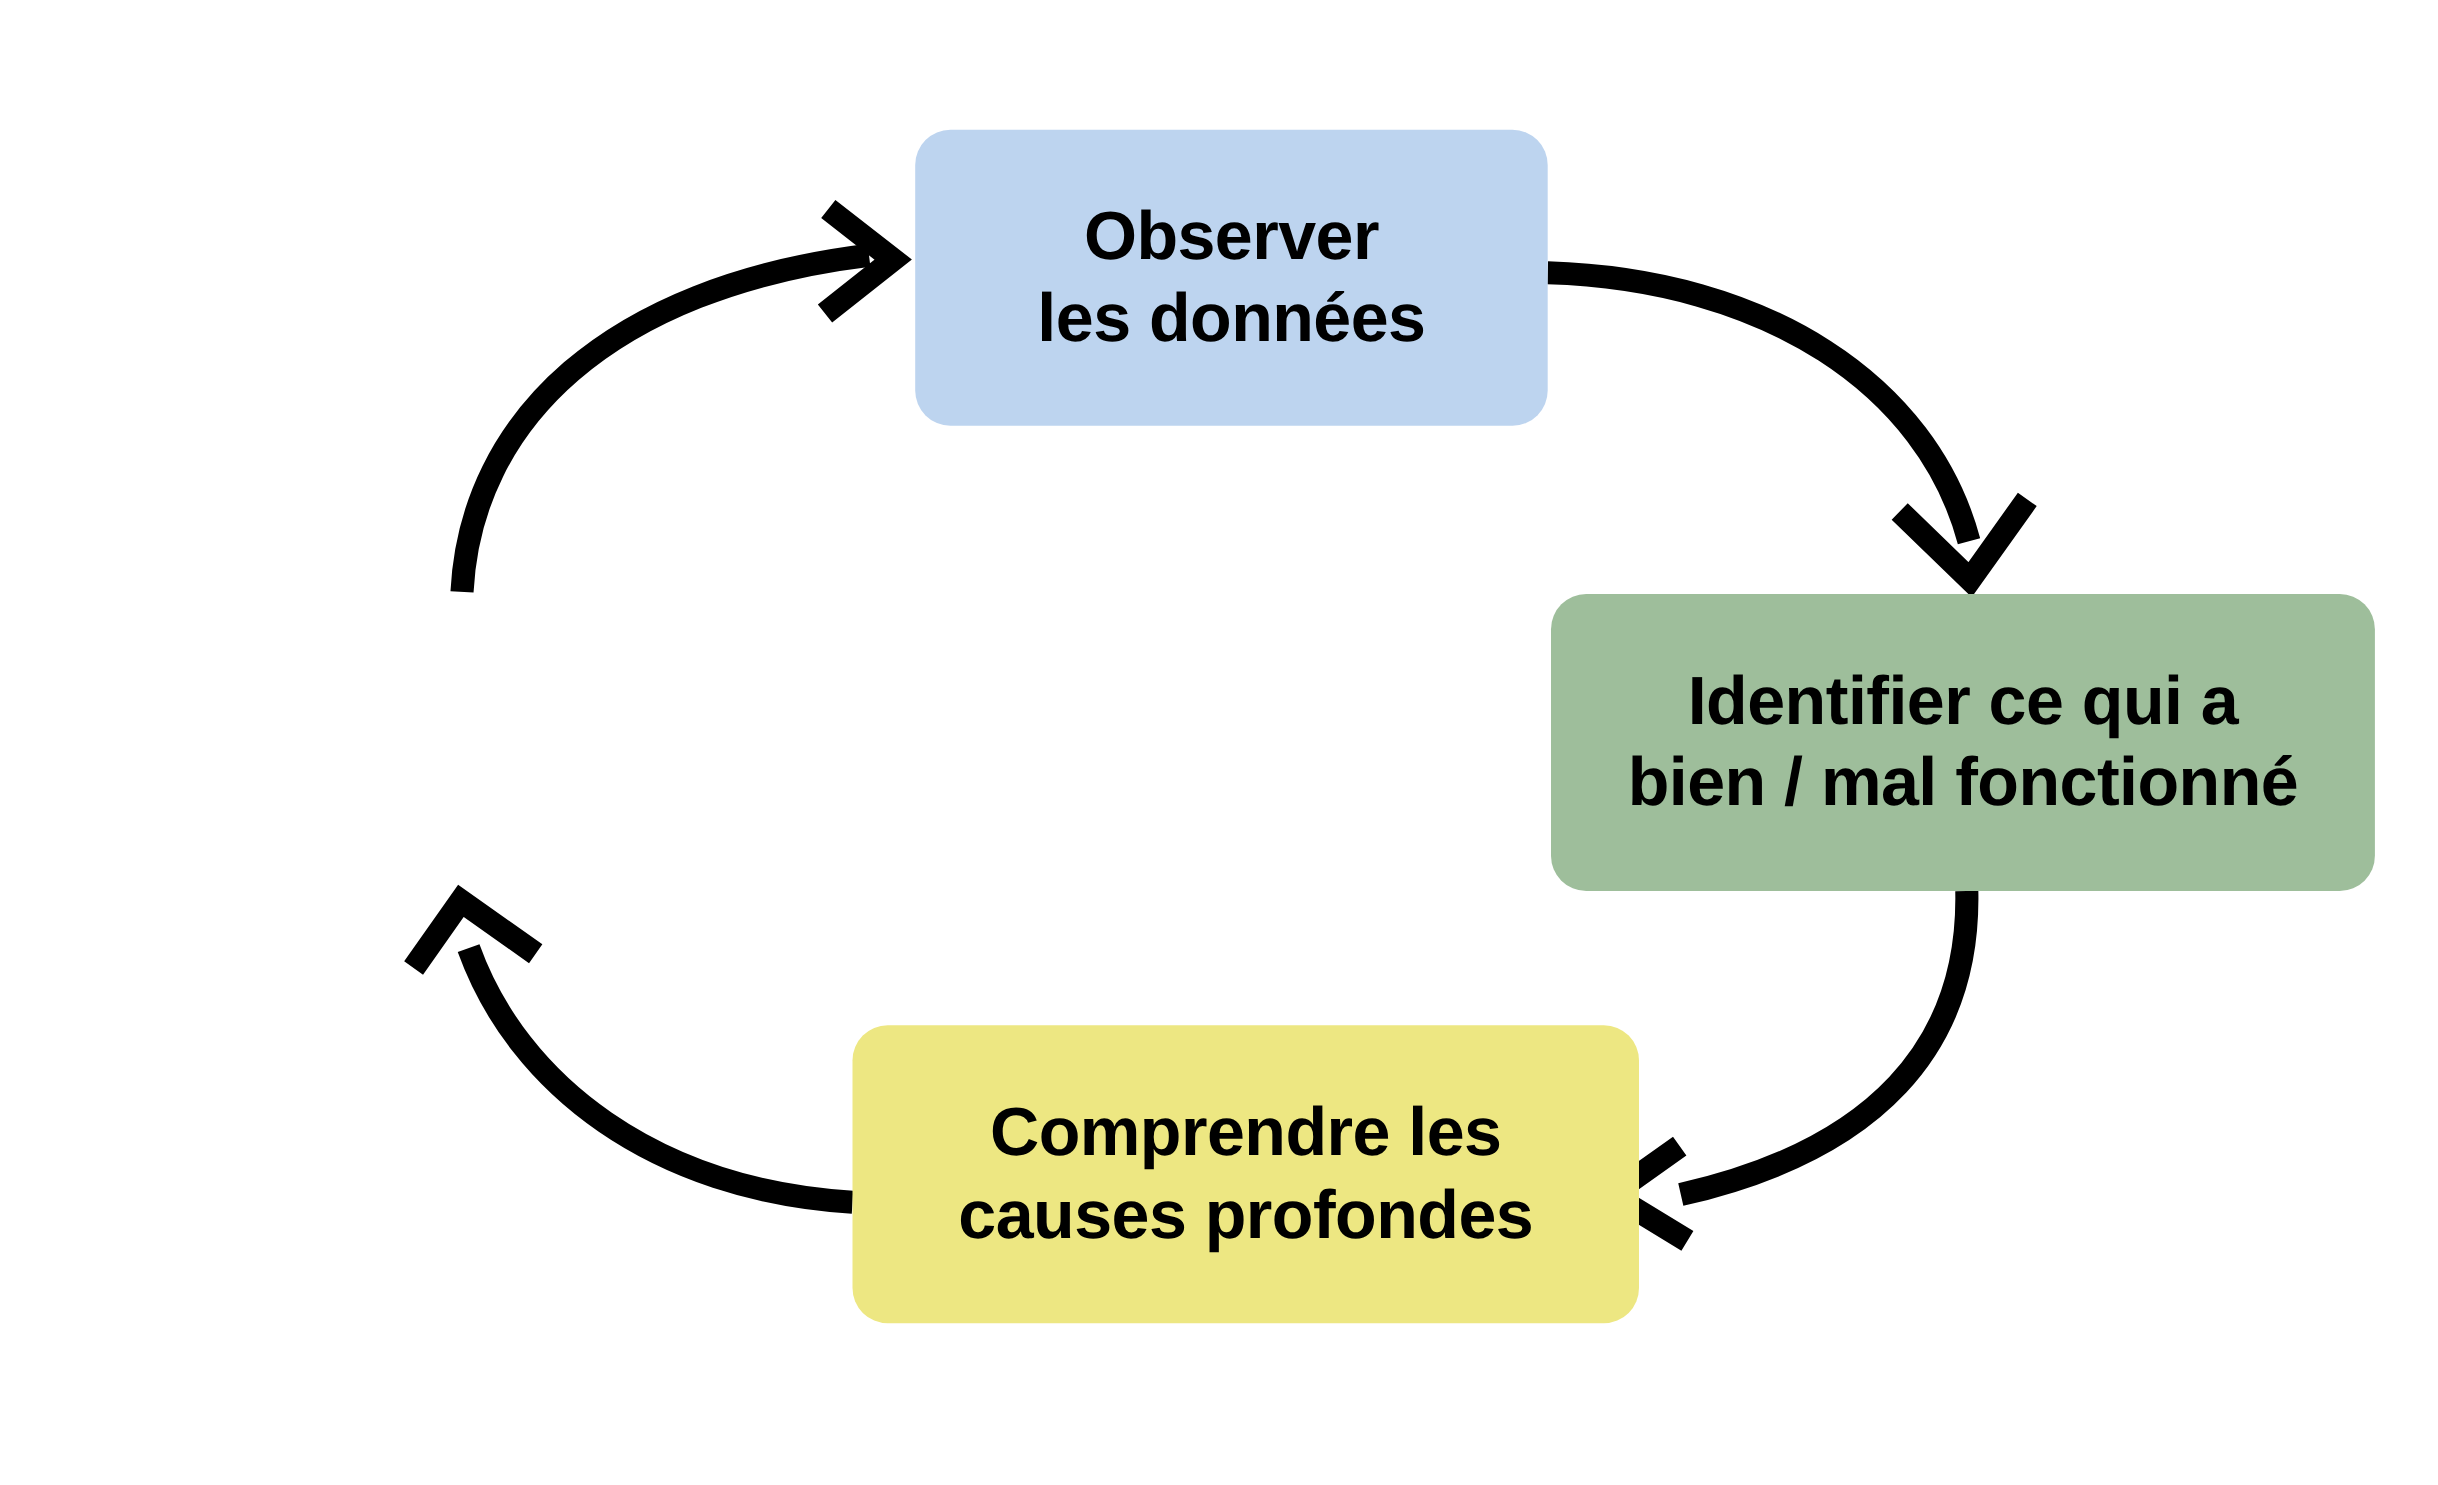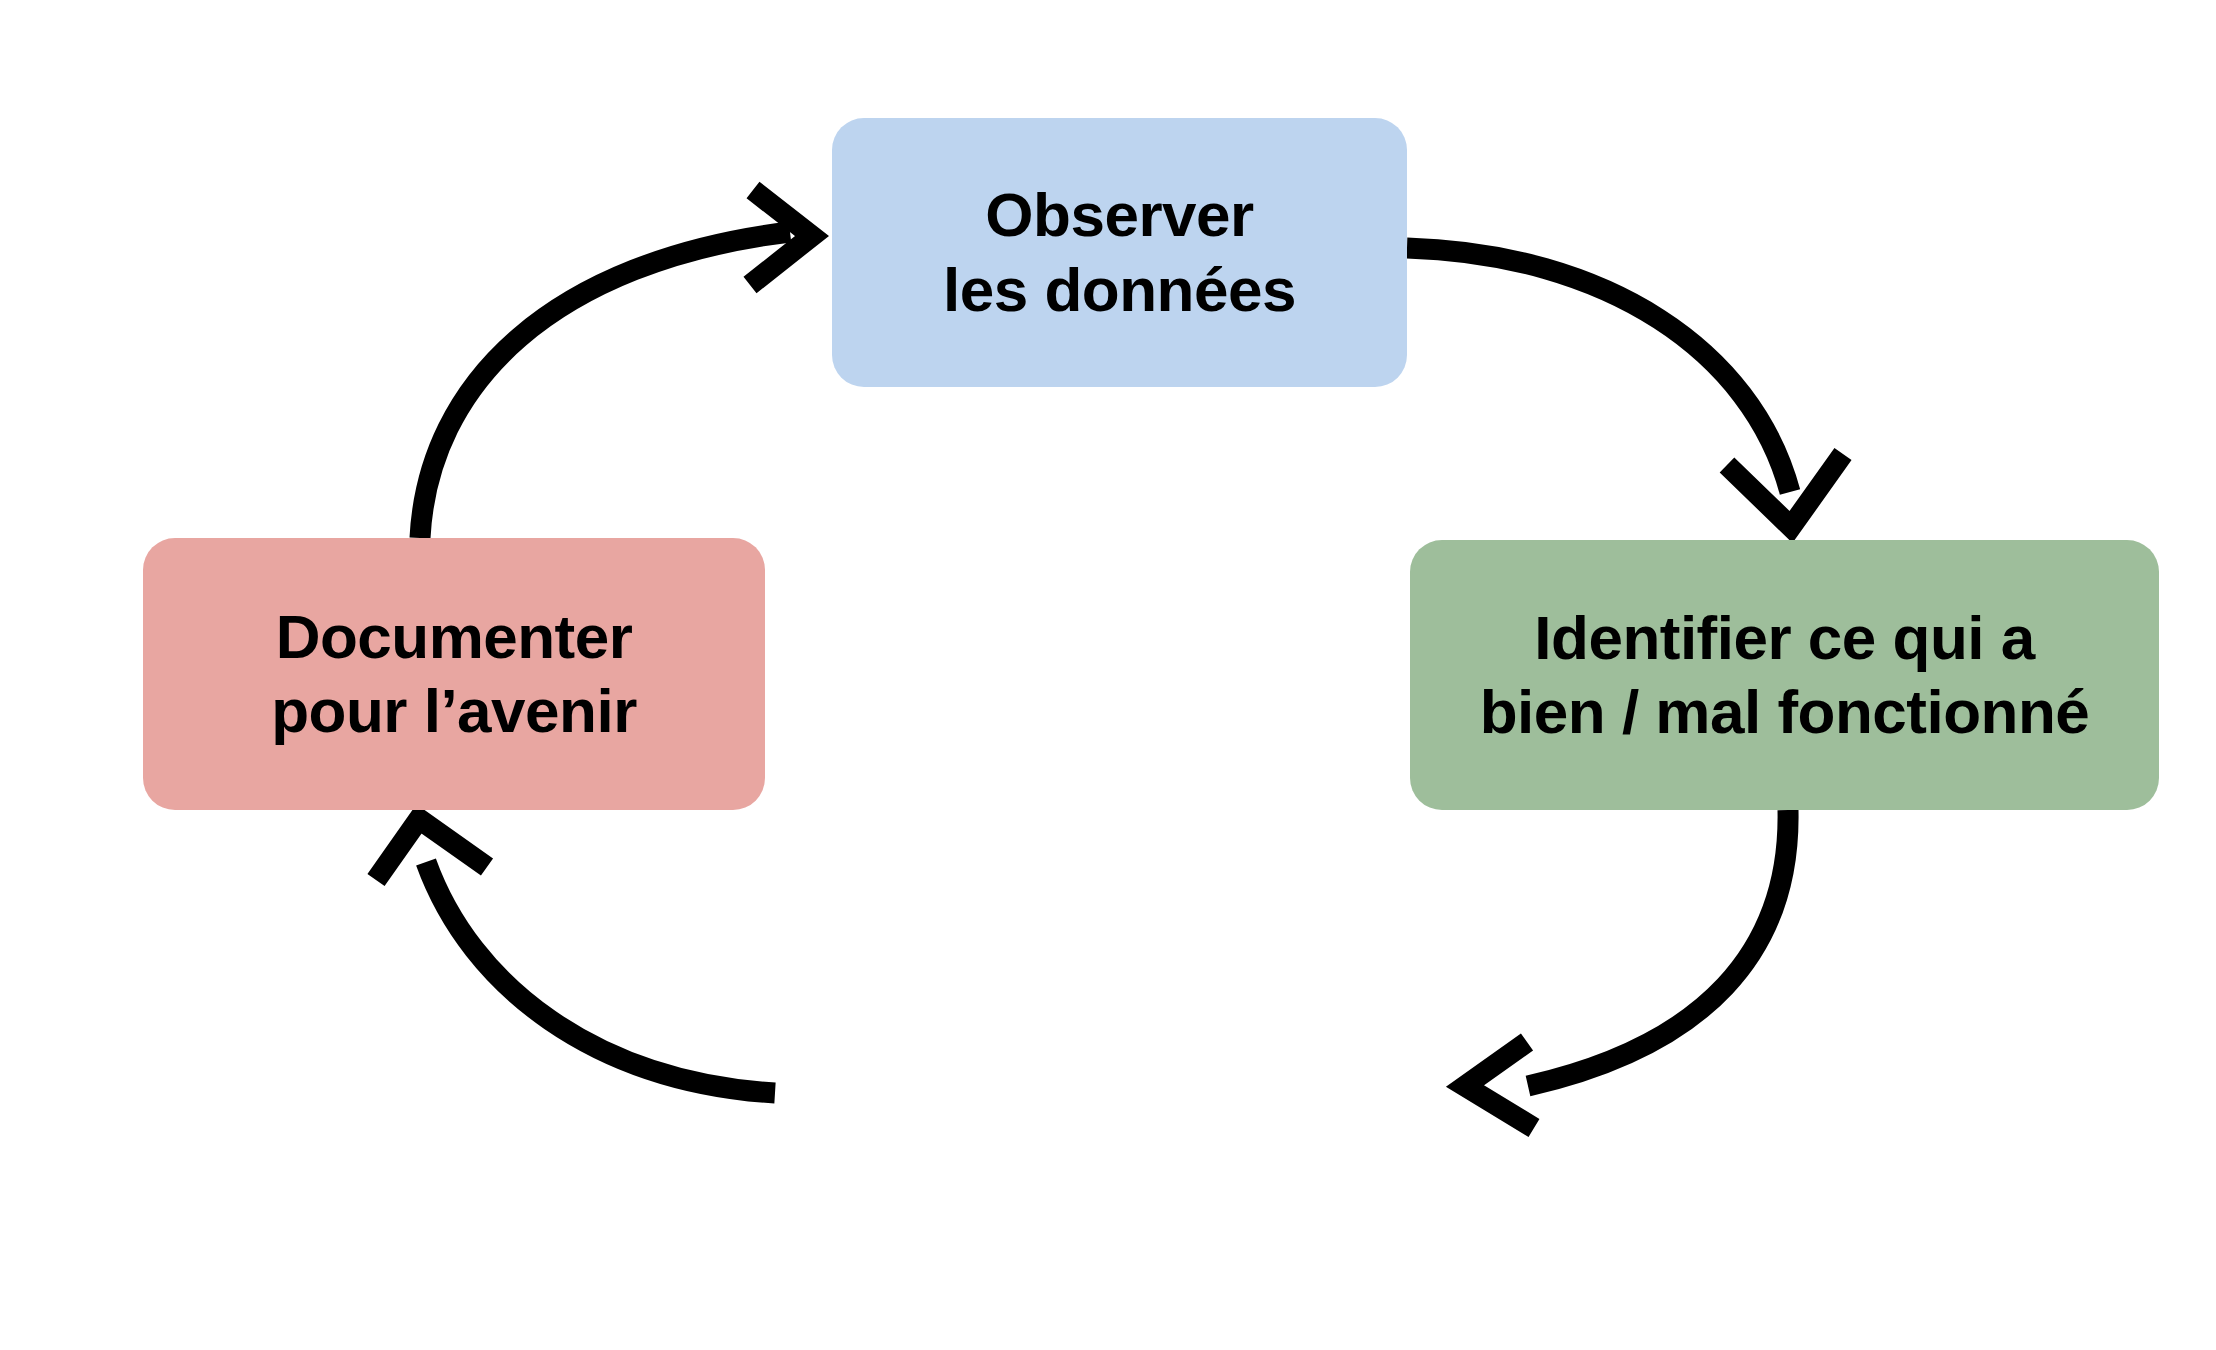--- a/index.html
+++ b/index.html
@@ -101,19 +101,19 @@
   <div class="node" id="node-observe" style="background: rgb(189, 212, 239); color: rgb(0, 0, 0);">
     <span class="label">Observer
 les données</span>
   </div>
 
   <div class="node" id="node-identify" style="background: rgb(158, 190, 155); color: rgb(0, 0, 0);">
     <span class="label">Identifier ce qui a
 bien / mal fonctionné</span>
   </div>
 
+  <div class="node" id="node-understand" style="background: rgb(237, 231, 130); color: rgb(0, 0, 0);">
+    <span class="label">Comprendre les
+causes profondes</span>
+  </div>
 
-  <div class="node" id="node-document" style="background: rgb(232, 166, 161); color: rgb(0, 0, 0);">
-    <span class="label">Documenter
-pour l’avenir</span>
-  </div>
 
 </div>
 
 </body></html>

